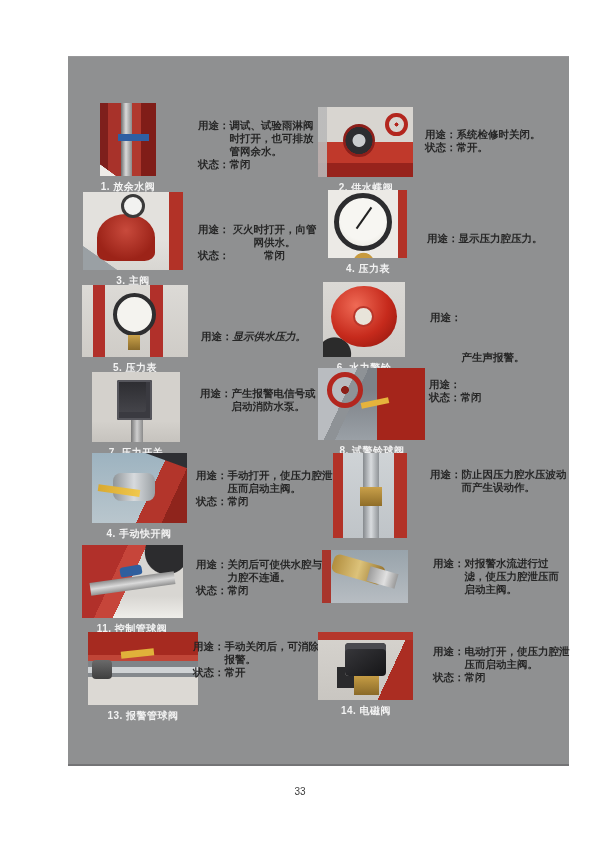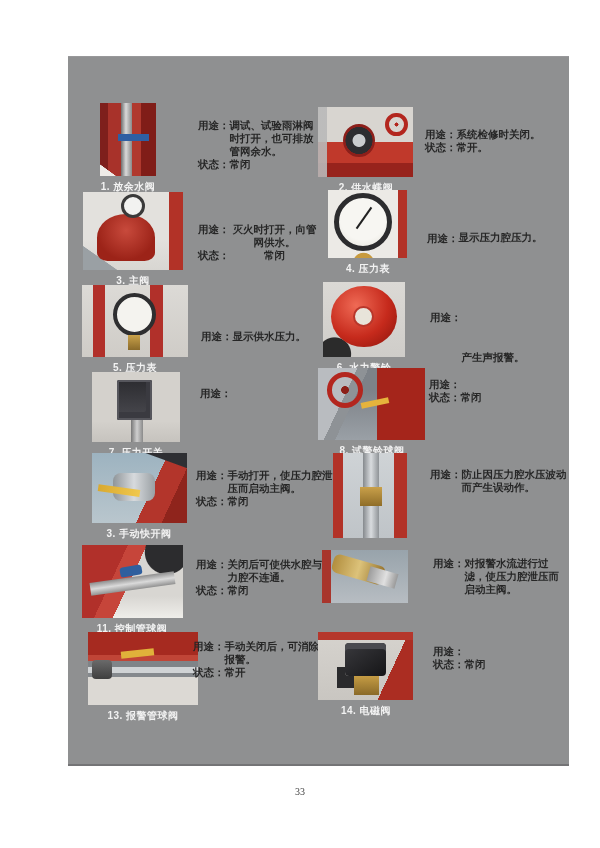--- a/index.html
+++ b/index.html
@@ -17,21 +17,21 @@
   .photo::before,.photo::after{content:"";position:absolute;}
   .caption{
     position:absolute;width:150px;text-align:center;
     color:#f2f2f2;font-size:10px;font-weight:600;letter-spacing:.5px;white-space:nowrap;
   }
   .desc{position:absolute;color:#262626;font-size:10.5px;line-height:13px;font-weight:600;}
   .desc .row{display:flex;align-items:flex-start;}
   .desc .lbl{white-space:nowrap;}
   .pageno{
     position:absolute;left:0;right:0;top:786px;text-align:center;
-    font-family:Liberation Serif, serif;font-size:10px;color:#3c3c3c;
+    font-family:Liberation Sans, sans-serif;font-size:10px;color:#3c3c3c;
   }
 
   
   .it1 .photo{left:100px;top:103px;width:56px;height:73px;}
   .it1 .caption{left:53px;top:180px;}
   .it1 .desc{left:198px;top:119px;}
   .it1 .txt{width:88px;}
 
   .it2 .photo{left:318px;top:107px;width:95px;height:70px;}
   .it2 .caption{left:291px;top:181px;}
@@ -39,26 +39,26 @@
   .it2 .txt{width:95px;}
 
   .it3 .photo{left:83px;top:192px;width:100px;height:78px;}
   .it3 .caption{left:58px;top:274px;}
   .it3 .desc{left:198px;top:223px;}
   .it3 .txt{width:90px;text-align:center;}
 
   .it4 .photo{left:328px;top:190px;width:79px;height:68px;}
   .it4 .caption{left:293px;top:262px;}
   .it4 .desc{left:427px;top:232px;}
-  .it4 .txt{width:130px;font-family:Liberation Mono, monospace;}
+  .it4 .txt{width:130px;}
 
   .it5 .photo{left:82px;top:285px;width:106px;height:72px;}
   .it5 .caption{left:60px;top:361px;}
   .it5 .desc{left:201px;top:330px;}
-  .it5 .txt{width:130px;}
+  .it5 .txt{width:130px;font-style:italic;}
 
   .it6 .photo{left:323px;top:282px;width:82px;height:75px;}
   .it6 .caption{left:289px;top:361px;}
   .it6 .desc{left:430px;top:311px;}
   .it6 .txt{width:130px;margin-top:40px;}
 
   .it7 .photo{left:92px;top:372px;width:88px;height:70px;}
   .it7 .caption{left:61px;top:446px;}
   .it7 .desc{left:200px;top:387px;}
   .it7 .txt{width:90px;}
@@ -304,20 +304,21 @@
         </div>
     </div>
   </div>
 
   <div class="item it7">
     <div class="photo p7"></div>
     <div class="caption">7. 压力开关</div>
     <div class="desc">
       <div class="row">
           <span class="lbl">用途：</span>
+          <span class="txt">产生报警电信号或启动消防水泵。</span>
         </div>
       <div class="row">
           <span class="lbl"></span>
           <span class="txt"></span>
         </div>
     </div>
   </div>
 
   <div class="item it8">
     <div class="photo p8"></div>
@@ -328,21 +329,21 @@
         </div>
       <div class="row">
           <span class="lbl">状态：</span>
           <span class="txt">常闭</span>
         </div>
     </div>
   </div>
 
   <div class="item it9">
     <div class="photo p9"></div>
-    <div class="caption">3. 手动快开阀</div>
+    <div class="caption">4. 手动快开阀</div>
     <div class="desc">
       <div class="row">
           <span class="lbl">用途：</span>
           <span class="txt">手动打开，使压力腔泄压而启动主阀。</span>
         </div>
       <div class="row">
           <span class="lbl">状态：</span>
           <span class="txt">常闭</span>
         </div>
     </div>
@@ -407,20 +408,21 @@
         </div>
     </div>
   </div>
 
   <div class="item it14">
     <div class="photo p14"></div>
     <div class="caption">14. 电磁阀</div>
     <div class="desc">
       <div class="row">
           <span class="lbl">用途：</span>
+          <span class="txt">电动打开，使压力腔泄压而启动主阀。</span>
         </div>
       <div class="row">
           <span class="lbl">状态：</span>
           <span class="txt">常闭</span>
         </div>
     </div>
   </div>
 
   <div class="pageno">33</div>
 </div>

